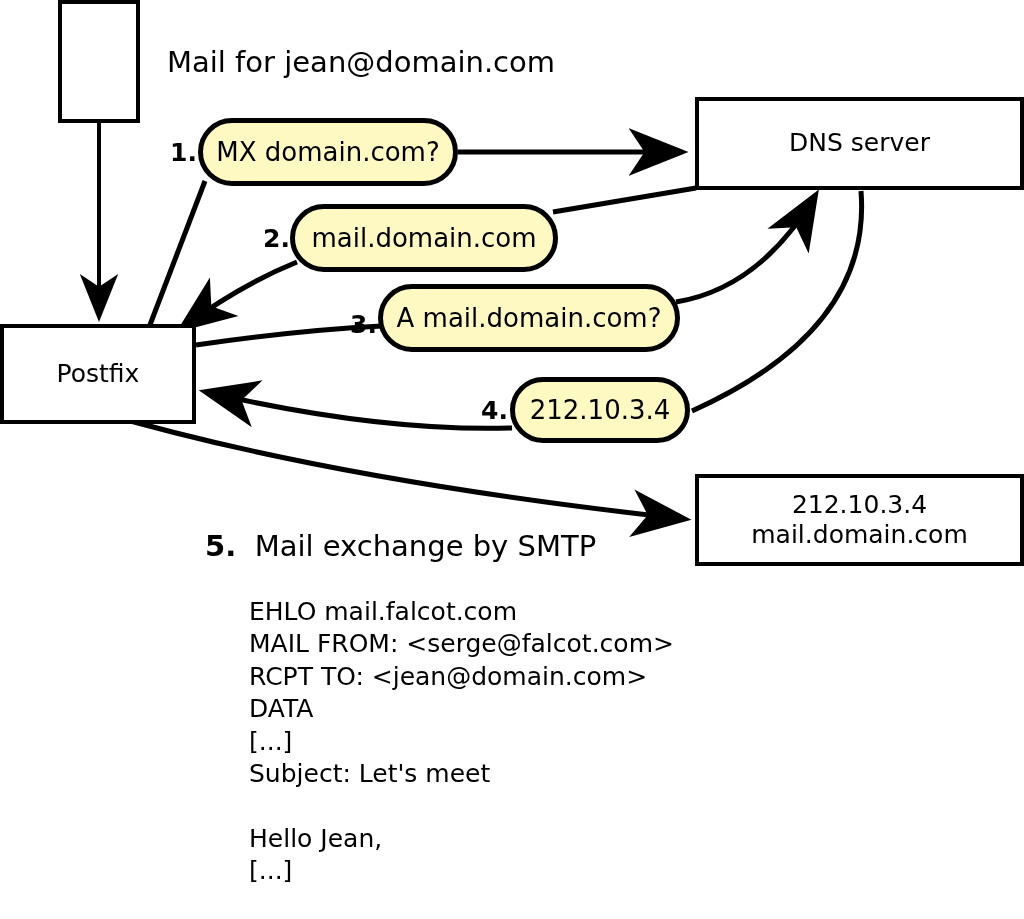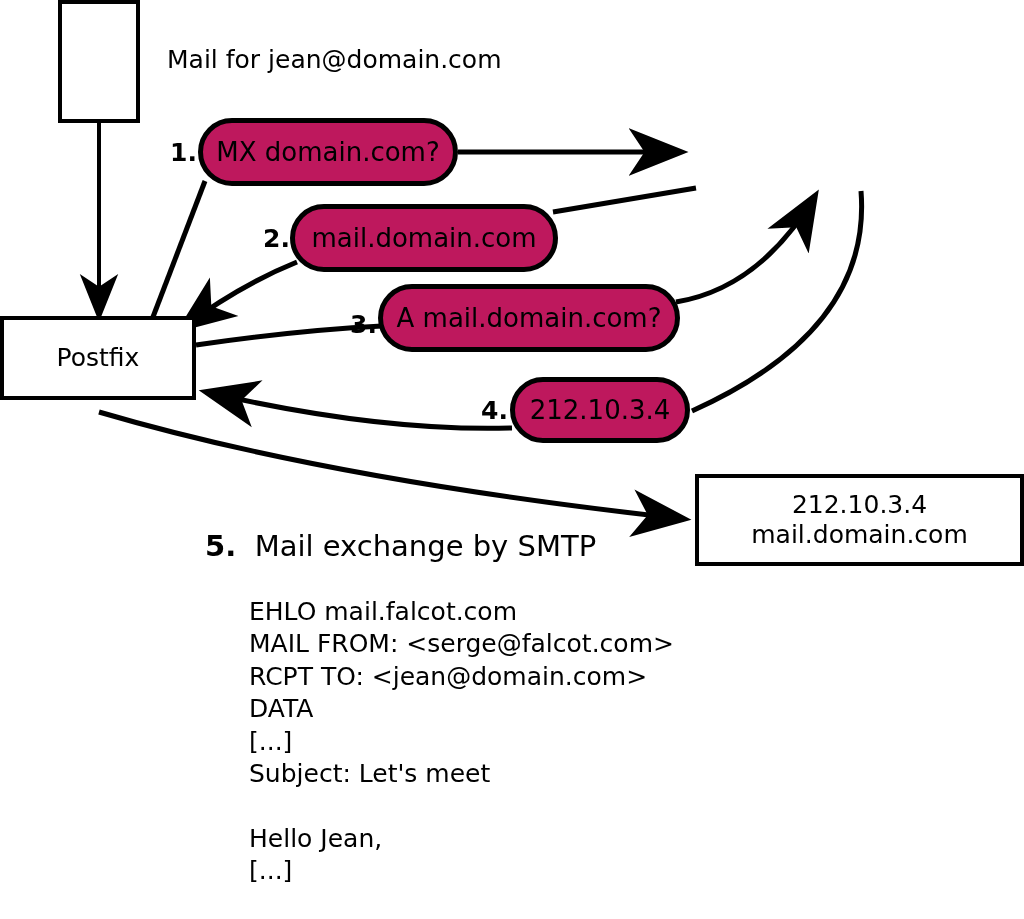--- a/index.html
+++ b/index.html
@@ -38,42 +38,42 @@
     text-align: center;
     font-size: 25px;
     line-height: 1.22;
     color: #000000;
   }
   
   .bubble {
     position: absolute;
     box-sizing: border-box;
     border: 5px solid #000000;
-    background: #be185d;
+    background: #fef9c3;
     border-radius: 999px;
     display: flex;
     align-items: center;
     justify-content: center;
     font-size: 26px;
     color: #000000;
     white-space: nowrap;
     z-index: 3;
   }
   
   .step-num {
     position: absolute;
     font-size: 25px;
     font-weight: bold;
     color: #000000;
     z-index: 4;
   }
   
   .plain-text {
     position: absolute;
-    font-size: 25px;
+    font-size: 29px;
     color: #000000;
     white-space: nowrap;
   }
   .step5-label {
     position: absolute;
     font-size: 29px;
     color: #000000;
     white-space: nowrap;
   }
   .step5-label b { font-weight: bold; }
@@ -135,24 +135,27 @@
 
     <g>
       <path d="M99,412 Q330,480 684,519" stroke="#000000" stroke-width="5" fill="none" marker-end="url(#ah)"></path>
     </g>
   </svg>
 
   <div class="node-box" style="left:58px; top:0px; width:82px; height:123px;">
     <span></span>
   </div>
 
-  <div class="node-box" style="left:0px; top:316px; width:196px; height:84px;">
+  <div class="node-box" style="left:0px; top:324px; width:196px; height:100px;">
     <span>Postfix</span>
   </div>
 
+  <div class="node-box" style="left:695px; top:97px; width:329px; height:93px;">
+    <span>DNS server</span>
+  </div>
 
   <div class="node-box" style="left:695px; top:474px; width:329px; height:92px; flex-direction:column;">
     <span>212.10.3.4</span>
     <span>mail.domain.com</span>
   </div>
 
   <div class="bubble" style="left:198px; top:118px; width:260px; height:68px;">
     <span>MX domain.com?</span>
   </div>
 

